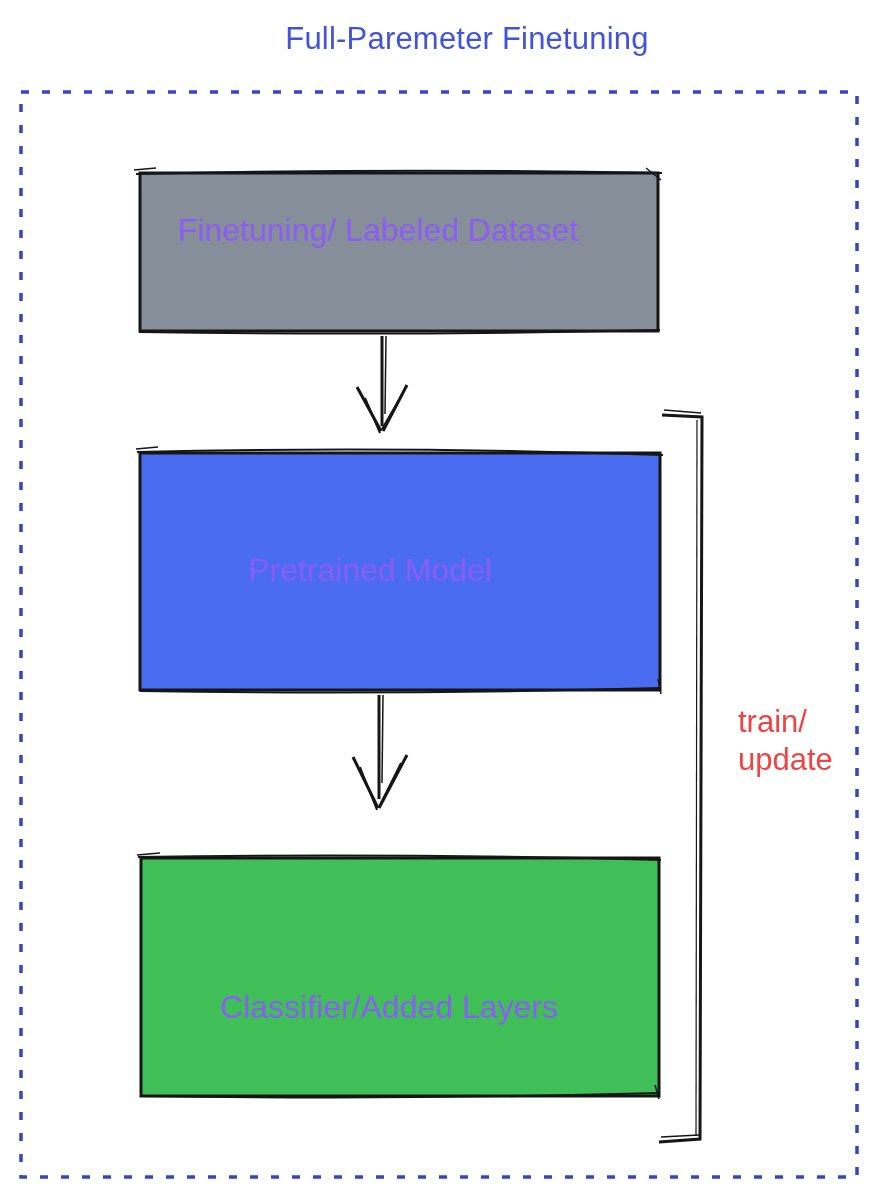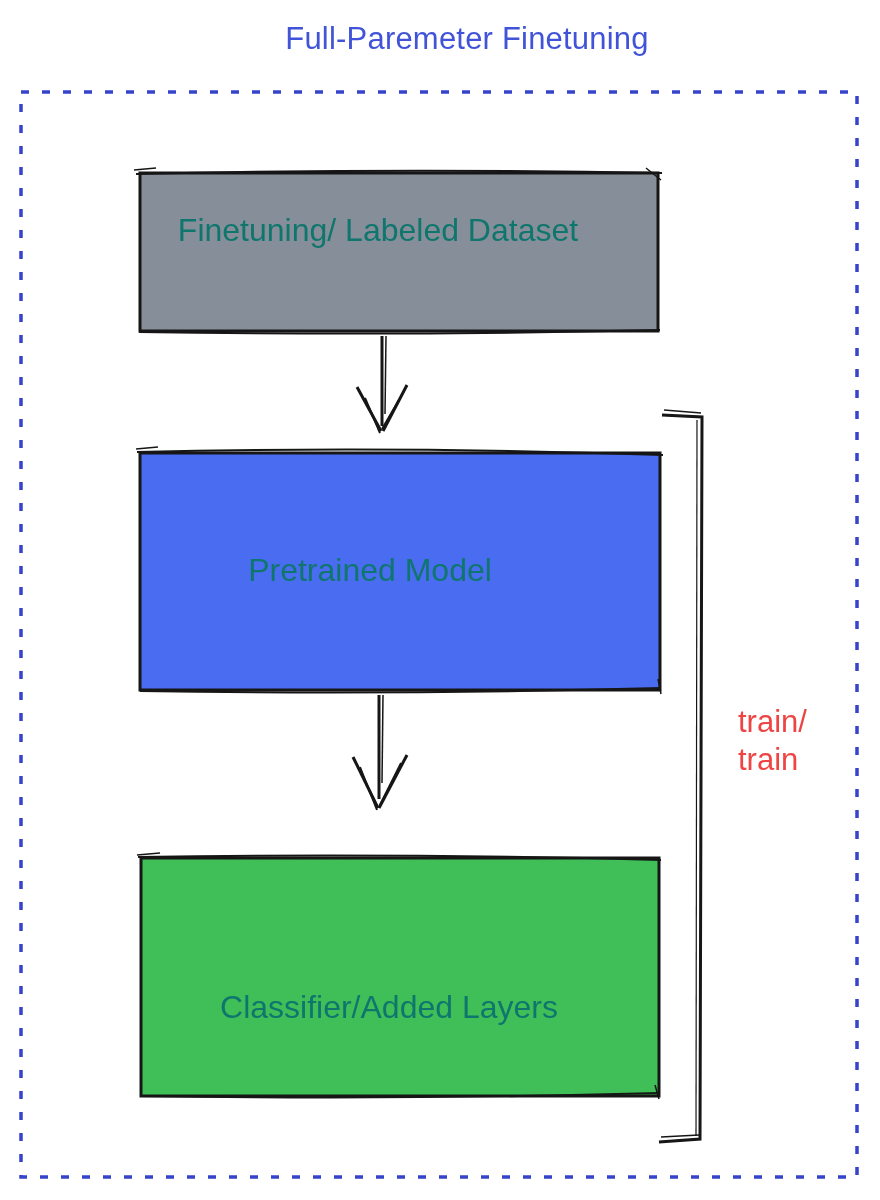--- a/index.html
+++ b/index.html
@@ -30,21 +30,21 @@
     line-height: 36px;
     color: #4153d8;
     letter-spacing: 0.2px;
     margin-left: 27px;
   }
   .node-label {
     position: absolute;
     text-align: center;
     font-size: 32px;
     line-height: 32px;
-    color: #0f766e;
+    color: #8b5cf6;
     box-sizing: border-box;
   }
   .label-dataset    { left: 140px; top: 214px; width: 518px; padding-right: 42px; }
   .label-pretrained { left: 140px; top: 554px; width: 460px; }
   .label-classifier { left: 140px; top: 991px; width: 518px; padding-right: 20px; }
   .bracket-label {
     position: absolute;
     left: 738px;
     top: 703px;
     font-size: 31px;
@@ -117,16 +117,16 @@
   <div class="title">Full-Paremeter Finetuning</div>
 
   <div class="node-label label-dataset">Finetuning/ Labeled Dataset</div>
 
   <div class="node-label label-pretrained">Pretrained Model</div>
 
   <div class="node-label label-classifier">Classifier/Added Layers</div>
 
   <div class="bracket-label">
     <span>train/</span>
-    <span>train</span>
+    <span>update</span>
   </div>
 
 </div>
 
 </body></html>

